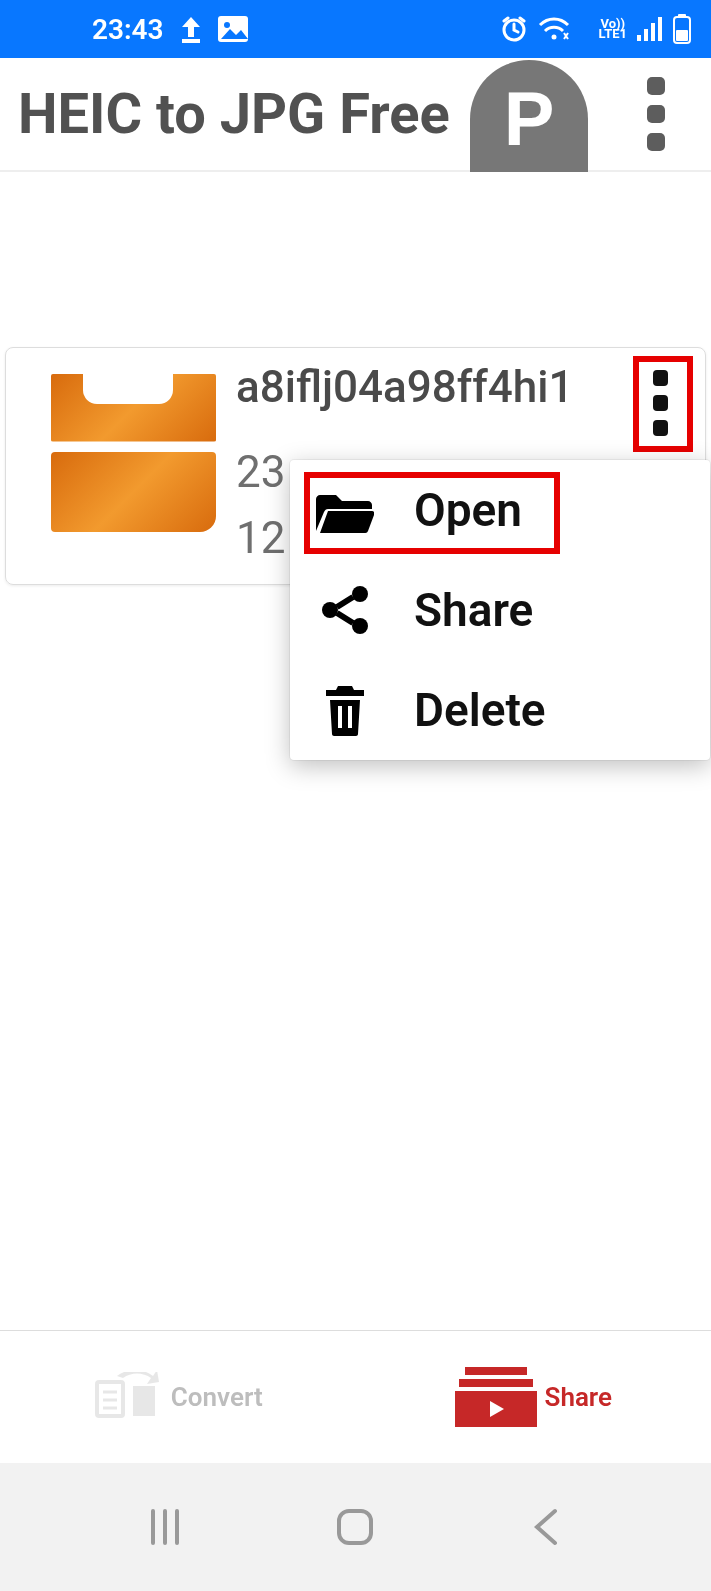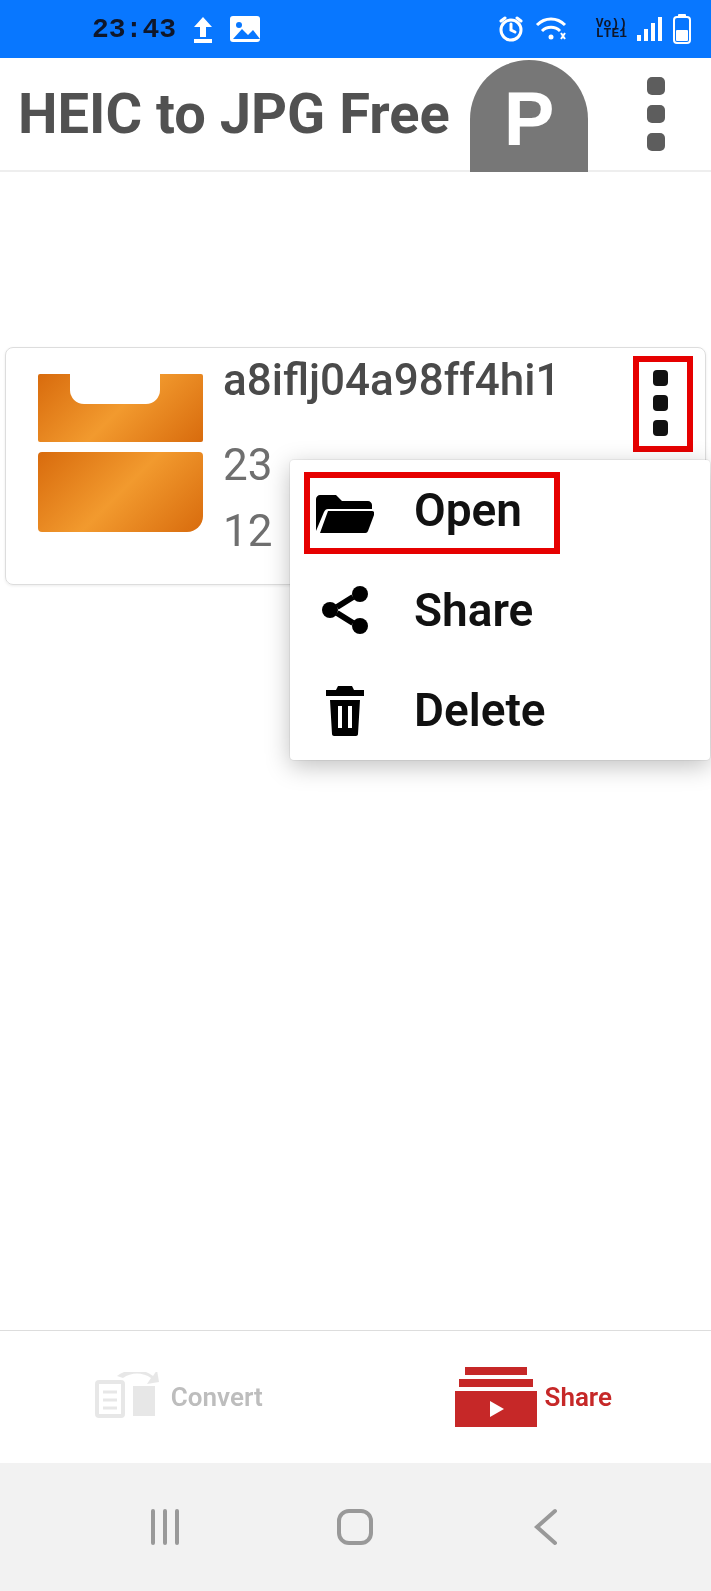--- a/index.html
+++ b/index.html
@@ -9,27 +9,26 @@
     font-family: -apple-system, Roboto, Arial, sans-serif;
     background: #fff;
     position: relative;
     overflow: hidden;
   }
 
   
   .status-bar {
     height: 58px;
     background: #0877ff;
-    color: #0f172a;
+    color: #ffffff;
     display: flex;
     align-items: center;
     padding: 0 20px 0 92px;
     font-size: 28px;
     font-weight: 600;
-    font-family: Liberation Mono, monospace;
   }
   .status-left { display: flex; align-items: center; gap: 16px; }
   .status-right { margin-left: auto; display: flex; align-items: center; gap: 10px; }
   .mini-icon { display: inline-flex; align-items: center; }
 
   
   .app-header {
     height: 114px;
     background: #fff;
     border-bottom: 2px solid #eee;
@@ -77,23 +76,23 @@
     width: 18px; height: 18px; background: #5d5d5d; border-radius: 5px;
   }
 
   
   .file-card {
     margin: 175px 5px 0 5px;
     border: 1px solid #ddd;
     border-radius: 8px;
     box-shadow: 0 1px 3px rgba(0,0,0,0.08);
     display: flex;
-    padding: 20px 14px 20px 32px;
+    padding: 20px 14px 20px 45px;
     position: relative;
-    align-items: flex-end;
+    align-items: center;
     height: 238px;
   }
   .thumb {
     width: 165px;
     height: 190px;
     display: flex;
     flex-direction: column;
     gap: 10px;
     margin-top: 5px;
   }

